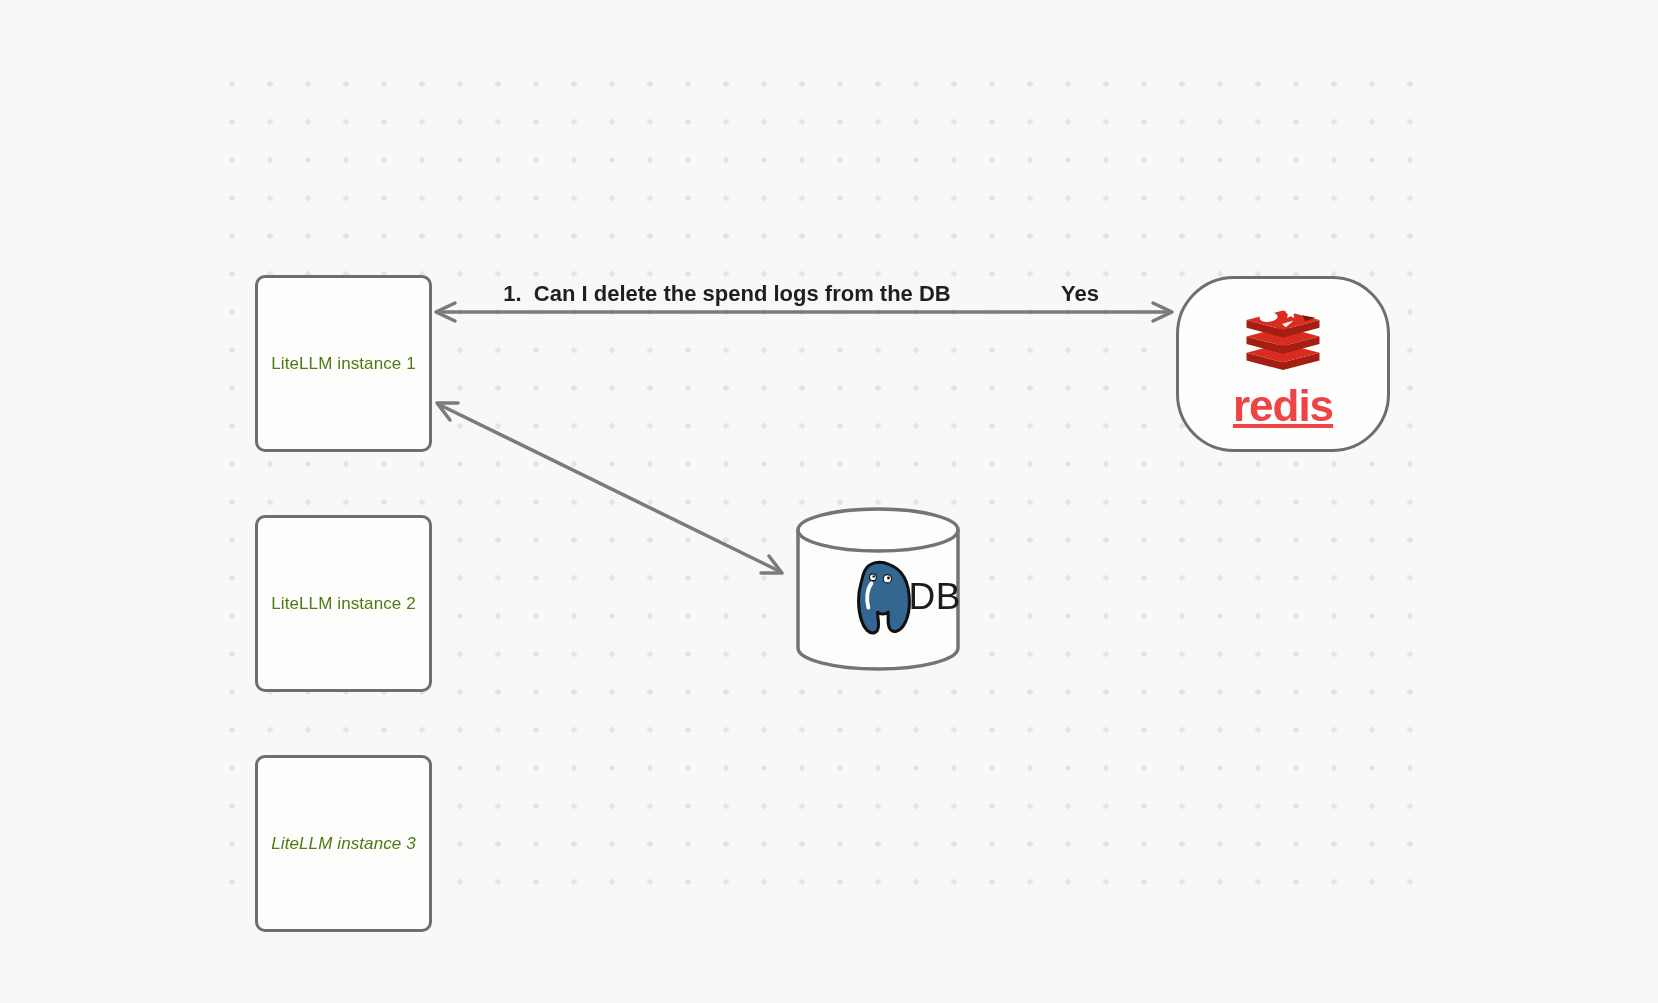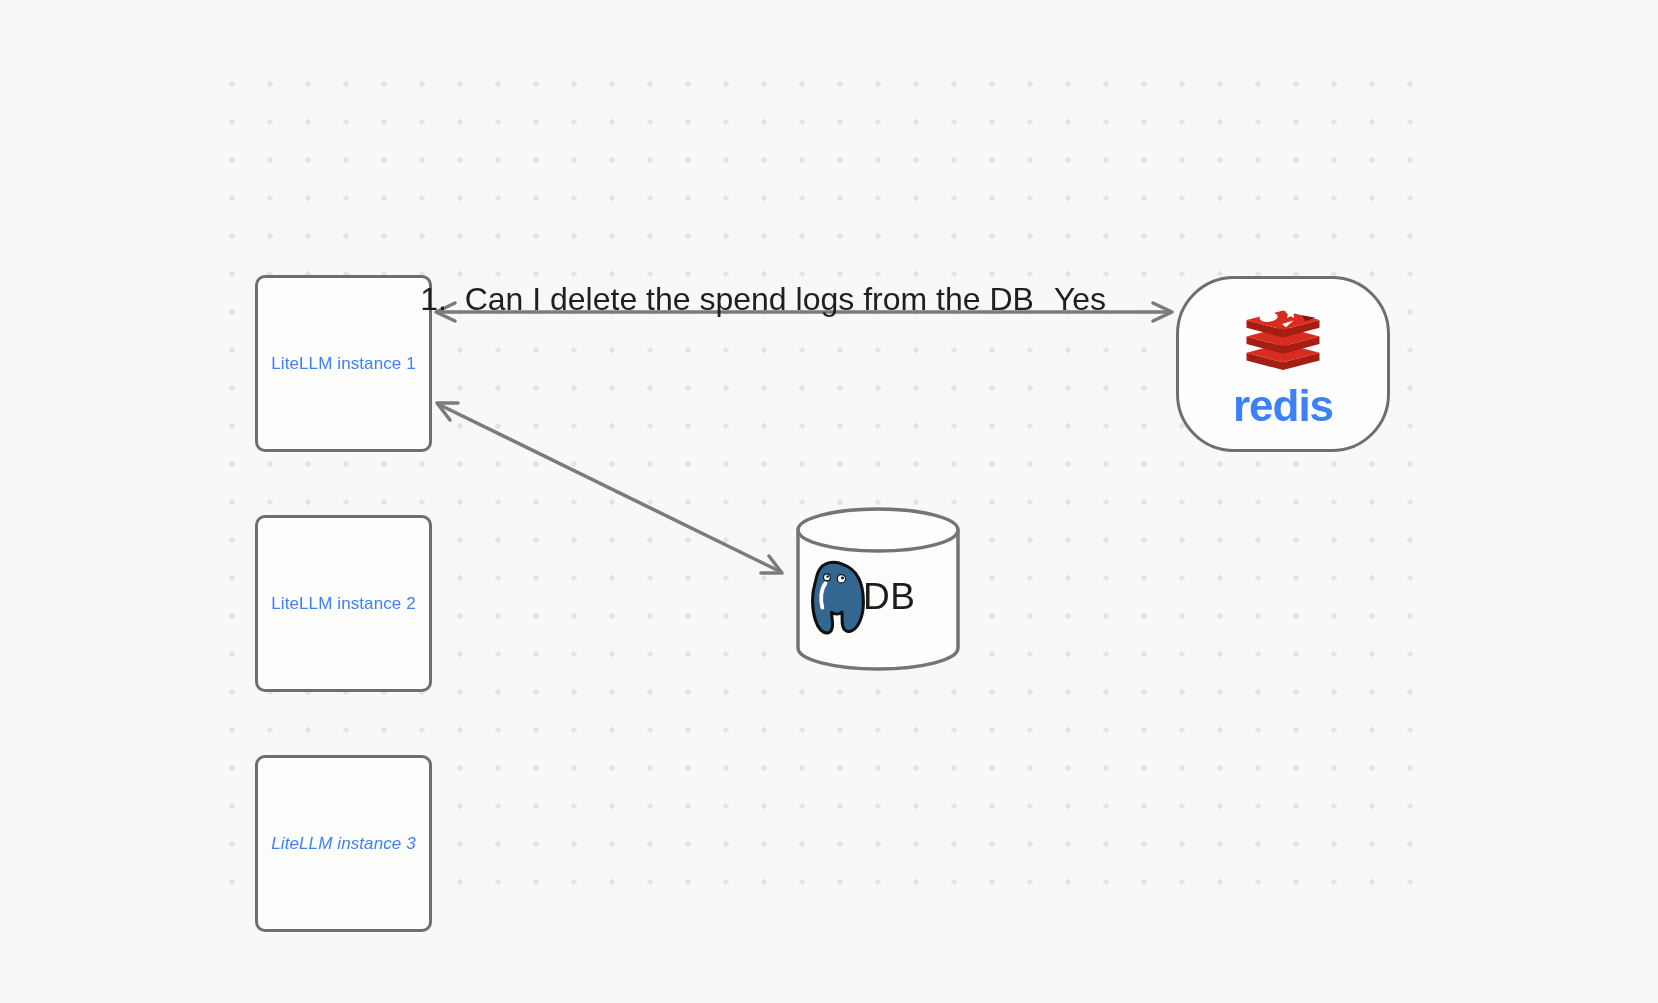--- a/index.html
+++ b/index.html
@@ -12,46 +12,46 @@
     position:absolute; left:213px; top:65px; width:1212px; height:832px;
     background-image: radial-gradient(#e5e4e1 2.6px, transparent 2.8px);
     background-size: 38px 38px;
   }
 
   .instance-box {
     position:absolute; left:255px; width:177px; height:177px;
     background:#fdfdfc; border:3px solid #6e6e6e; border-radius:10px;
     display:flex; align-items:center; justify-content:center;
   }
-  .instance-box .box-label { font-size:17px; color:#3b82f6; letter-spacing:0.1px; }
+  .instance-box .box-label { font-size:17px; color:#4d7c0f; letter-spacing:0.1px; }
   #box1 { top:275px; } #box2 { top:515px; } #box3 { top:755px;font-style:italic; }
 
   .redis-node {
     position:absolute; left:1176px; top:276px; width:214px; height:176px;
     background:#fefefe; border:3.5px solid #6e6e6e; border-radius:58px;
     display:flex; flex-direction:column; align-items:center; justify-content:center;
     padding-top:4px;
   }
   .redis-wordmark {
-    font-size:44px; font-weight:700; color:#3b82f6; letter-spacing:-1px;
-    line-height:0.9; margin-top:-2px;
+    font-size:44px; font-weight:700; color:#ef4444; letter-spacing:-1px;
+    line-height:0.9; margin-top:-2px;text-decoration:underline;
   }
 
   .db-cylinder { position:absolute; left:795px; top:505px; width:166px; height:168px; }
   .db-content {
     position:absolute; left:795px; top:552px; width:166px; height:90px;
-    display:flex; align-items:center; justify-content:flex-start;
+    display:flex; align-items:center; justify-content:flex-end;
   }
   .db-label { font-size:37px; color:#1c1c1c; margin-left:-8px; letter-spacing:0.5px; }
 
   svg.arrow-layer { position:absolute; inset:0; width:1658px; height:1003px; pointer-events:none; }
 
   .edge-label {
     position:absolute; transform:translateX(-50%);
-    font-size:32px; font-weight:400; color:#1f1f1f;
+    font-size:22px; font-weight:700; color:#1f1f1f;
     white-space:pre; line-height:1.1;
   }
   #edge1-label  { left:727px;  top:282px; }
   #edge1-answer { left:1044px; top:282px;margin-left:36px; }
   #edge2-label  { left:885px;  top:453px; }
 </style>
 </head>
 <body>
 
 <div id="canvas">

